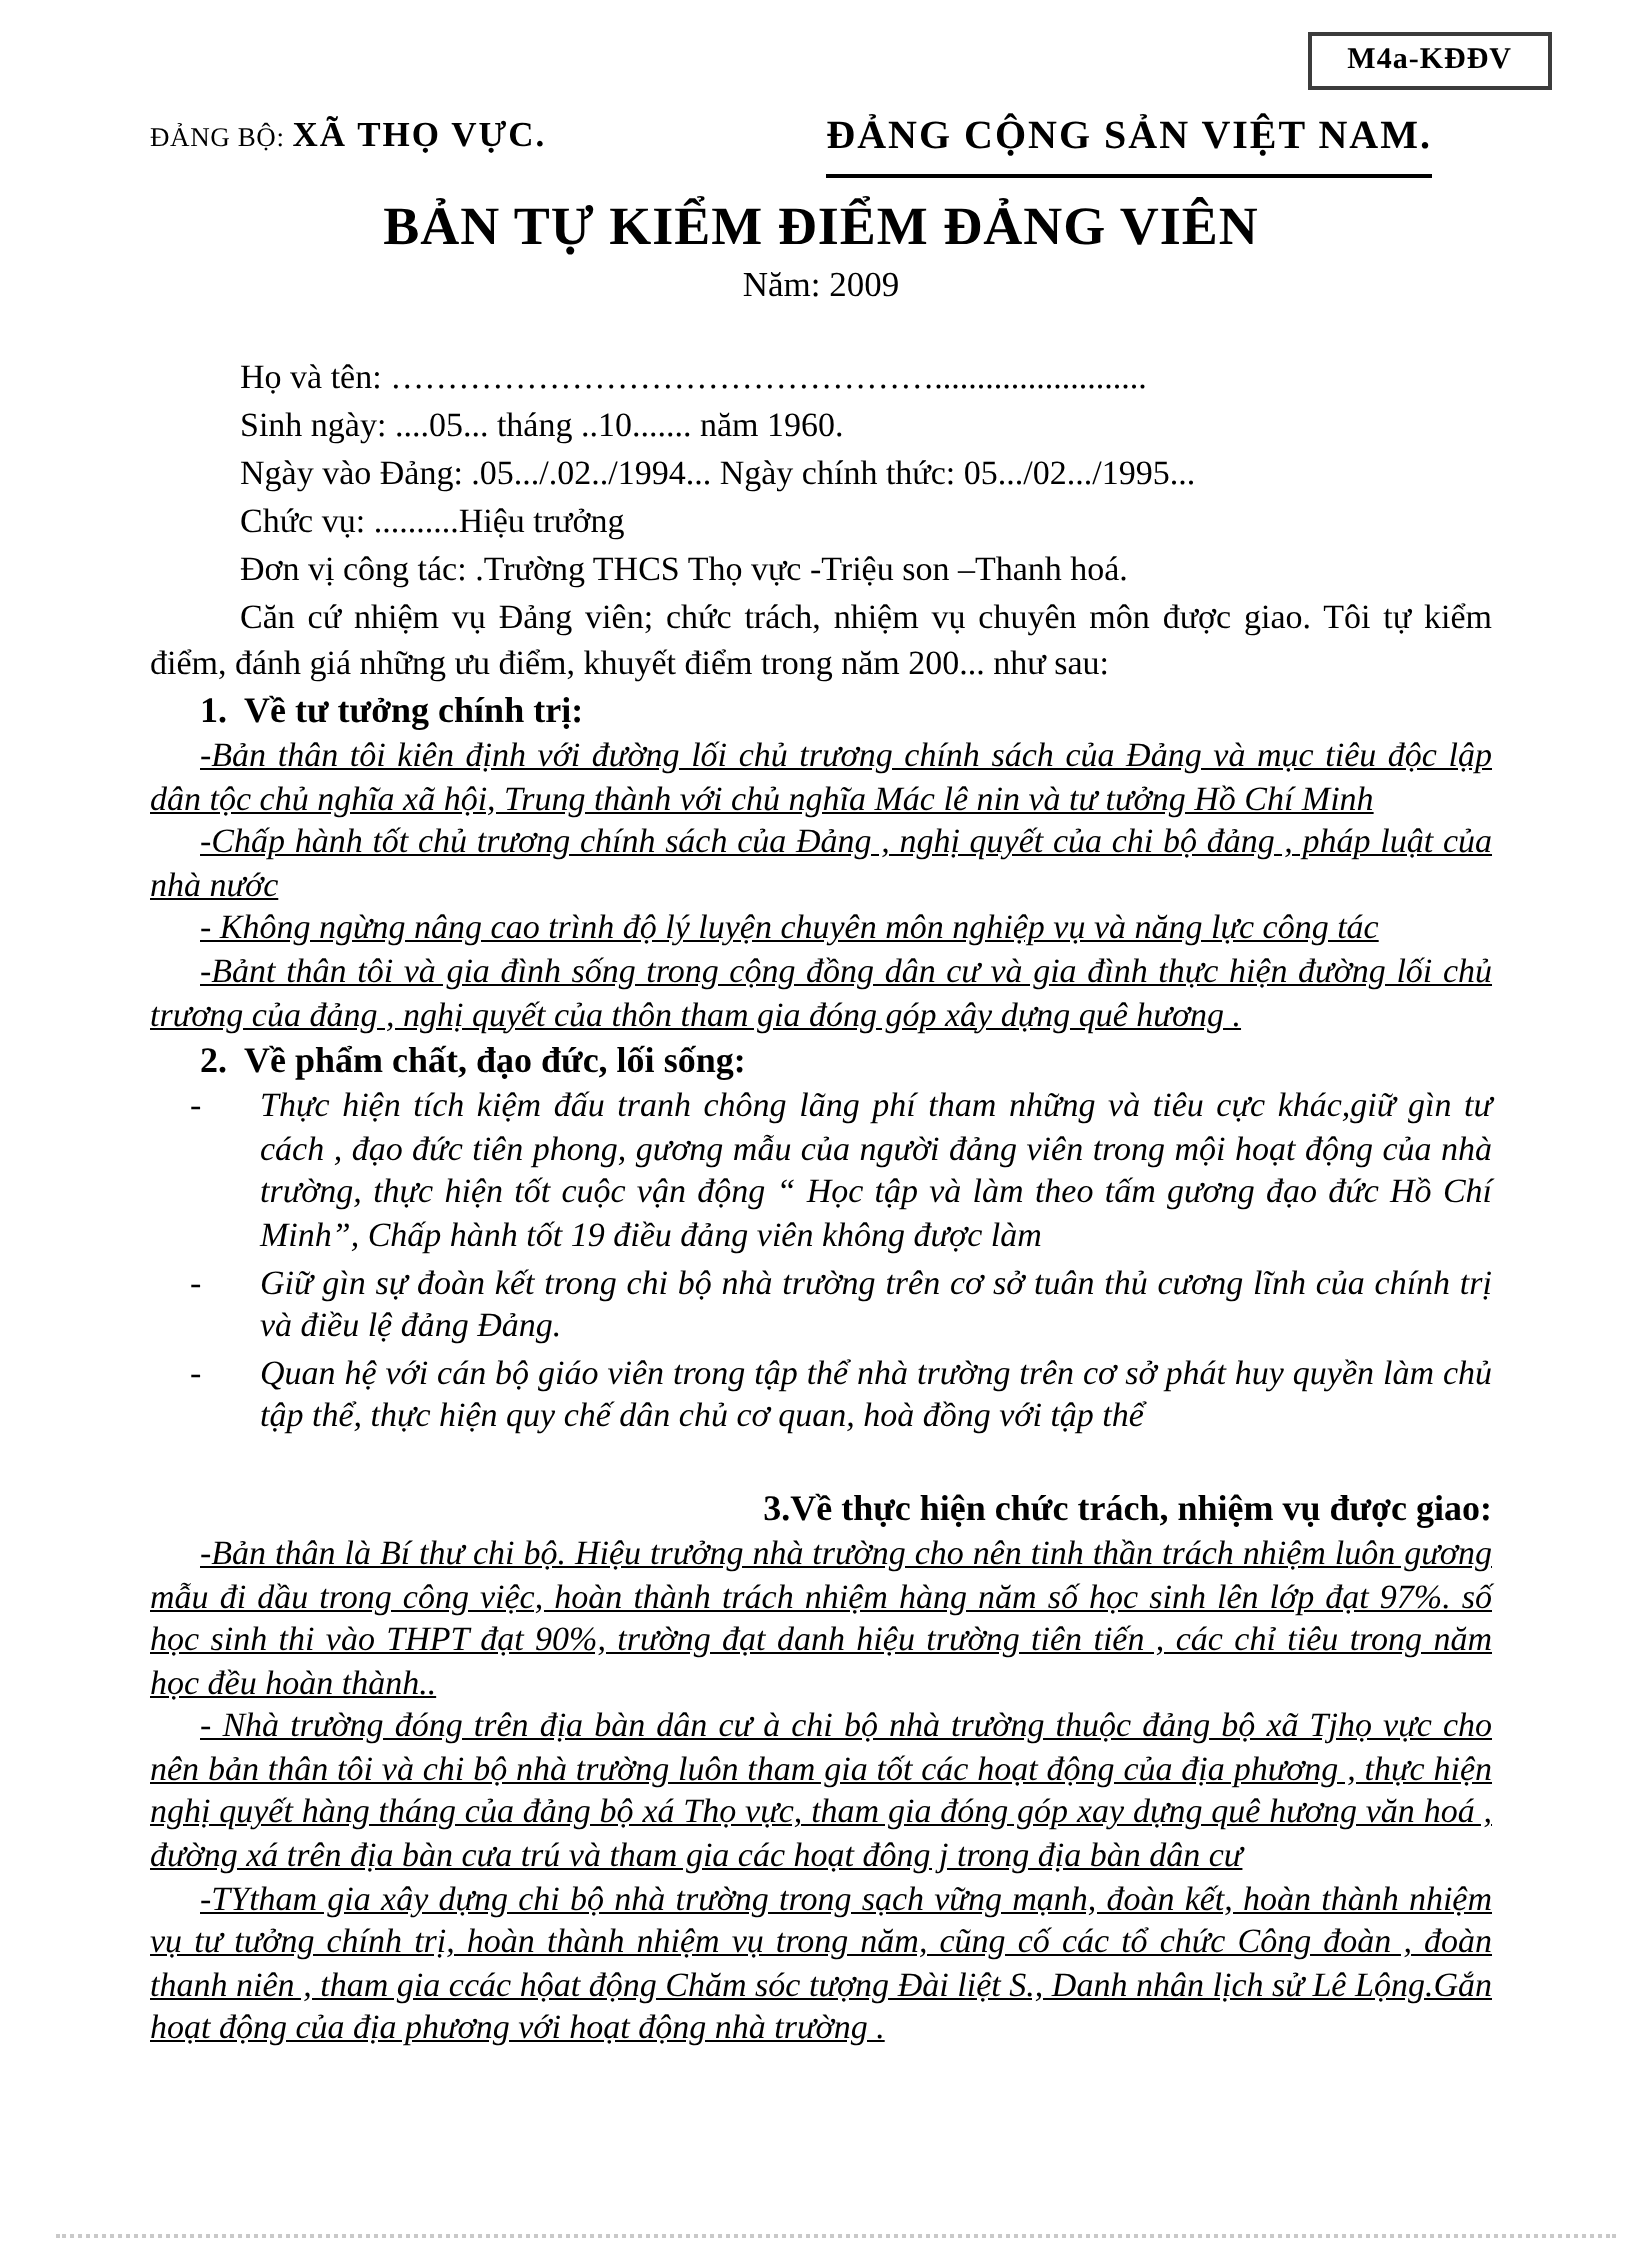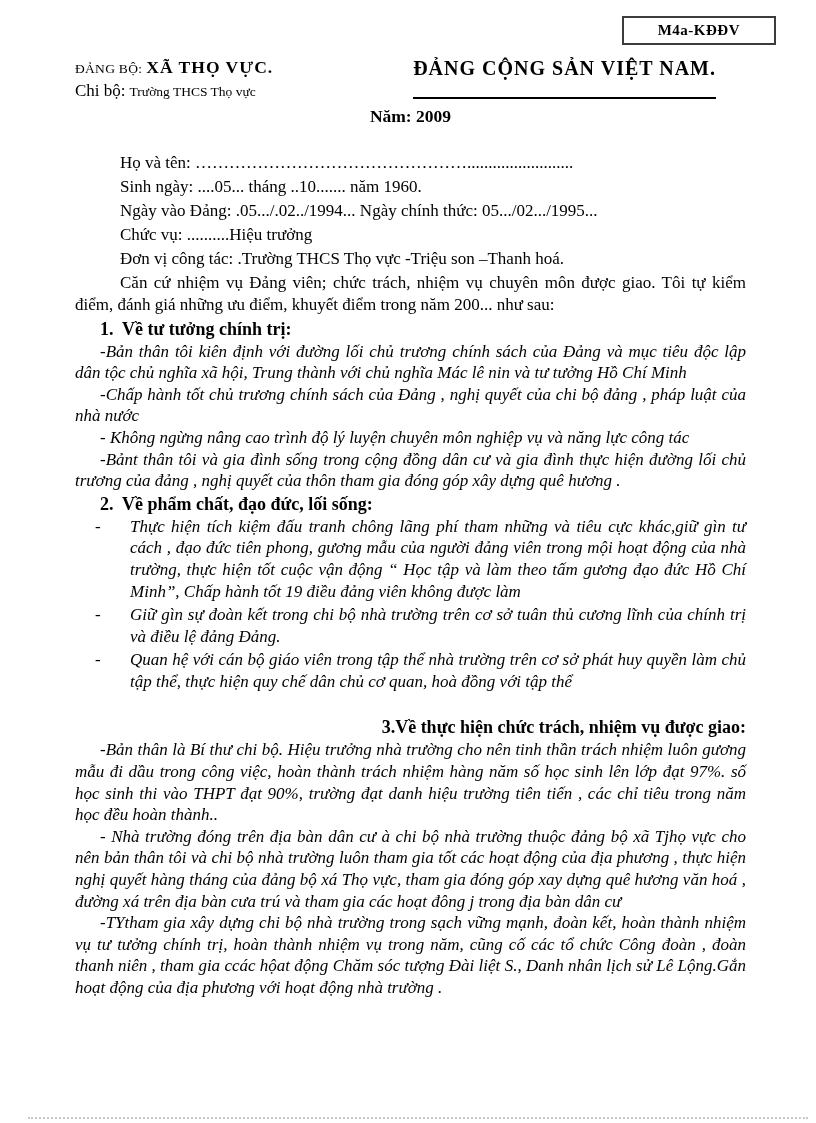--- a/index.html
+++ b/index.html
@@ -11,68 +11,68 @@
     color:#000;
     overflow:hidden;
     box-sizing:border-box;
   }
   .content{padding:56px 70px 0 75px;}
 
   
   .form-code-box{
     position:absolute;top:16px;right:40px;
     border:2px solid #3c3c3c;
-    padding:4px 34px;
+    padding:4px 18px;
     font-size:15px;font-weight:bold;
     letter-spacing:.5px;
     background:#fff;
   }
 
   
   .header{display:flex;justify-content:space-between;align-items:flex-start;}
   .header-left{line-height:1.35;}
   .org-label{font-size:13.5px;letter-spacing:.3px;}
   .org-value{font-size:17.5px;font-weight:bold;letter-spacing:1px;}
   .cell-label{font-size:17px;}
   .cell-value{font-size:13.5px;}
   .header-right{margin-right:30px;padding-top:1px;}
   .party-title{
     font-size:20px;font-weight:bold;letter-spacing:1px;
-    border-bottom:2px solid #000;padding-bottom:18px;
+    border-bottom:2px solid #000;padding-bottom:8px;
     white-space:nowrap;
     font-family:Liberation Serif, serif;
   }
 
   
   .doc-title{
     margin-top:18px;text-align:center;
     font-size:27px;font-weight:bold;letter-spacing:.5px;
   }
-  .doc-subtitle{margin-top:3px;text-align:center;font-size:17.5px;font-weight:bold;}
+  .doc-subtitle{margin-top:3px;text-align:center;font-size:17.5px;font-weight:normal;}
 
   
   .fields{margin-top:24px;margin-left:45px;font-size:17px;line-height:24px;}
 
   
   .intro{
     margin:1px 0 0 0;font-size:17px;line-height:22.5px;
     text-align:justify;text-indent:45px;
   }
 
   
   .section-heading{
     margin:1px 0 0 25px;font-size:18px;font-weight:bold;line-height:23px;
   }
   .section-heading .num{display:inline-block;min-width:22px;}
   .gap-before{margin-top:24px;text-align:right;}
 
   
   .body-para{
     margin:0;font-size:17px;font-style:italic;line-height:21.6px;
-    text-align:justify;text-indent:25px;
+    text-align:justify;text-indent:25px;text-decoration:underline;
   }
 
   
   .bullet{
     position:relative;margin:0 0 2px 55px;
     font-size:17px;font-style:italic;line-height:21.6px;text-align:justify;
   }
   .bullet .marker{
     position:absolute;left:-35px;top:0;font-style:normal;
   }
@@ -93,30 +93,27 @@
   </div>
 
   <div class="content">
 
     <div class="header">
       <div class="header-left">
         <div>
           <span class="org-label">ĐẢNG BỘ:</span>
           <span class="org-value">XÃ THỌ VỰC.</span>
         </div>
-        <div>
-          <span class="cell-label">Chi bộ:</span>
-          <span class="cell-value">Trường THCS Thọ vực</span>
-        </div>
       </div>
       <div class="header-right">
         <span class="party-title">ĐẢNG CỘNG SẢN VIỆT NAM.</span>
       </div>
     </div>
 
+    <div class="doc-title">BẢN TỰ KIỂM ĐIỂM ĐẢNG VIÊN</div>
     <div class="doc-subtitle">Năm: 2009</div>
 
     <div class="fields">
       <div class="field">Họ và tên:  ………………………………………….........................</div>
       <div class="field">Sinh ngày:  ....05... tháng ..10....... năm 1960.</div>
       <div class="field">Ngày vào Đảng:  .05.../.02../1994... Ngày chính thức: 05.../02.../1995...</div>
       <div class="field">Chức vụ:  ..........Hiệu trưởng</div>
       <div class="field">Đơn vị  công tác:  .Trường THCS Thọ vực  -Triệu  son –Thanh  hoá.</div>
     </div>
 

